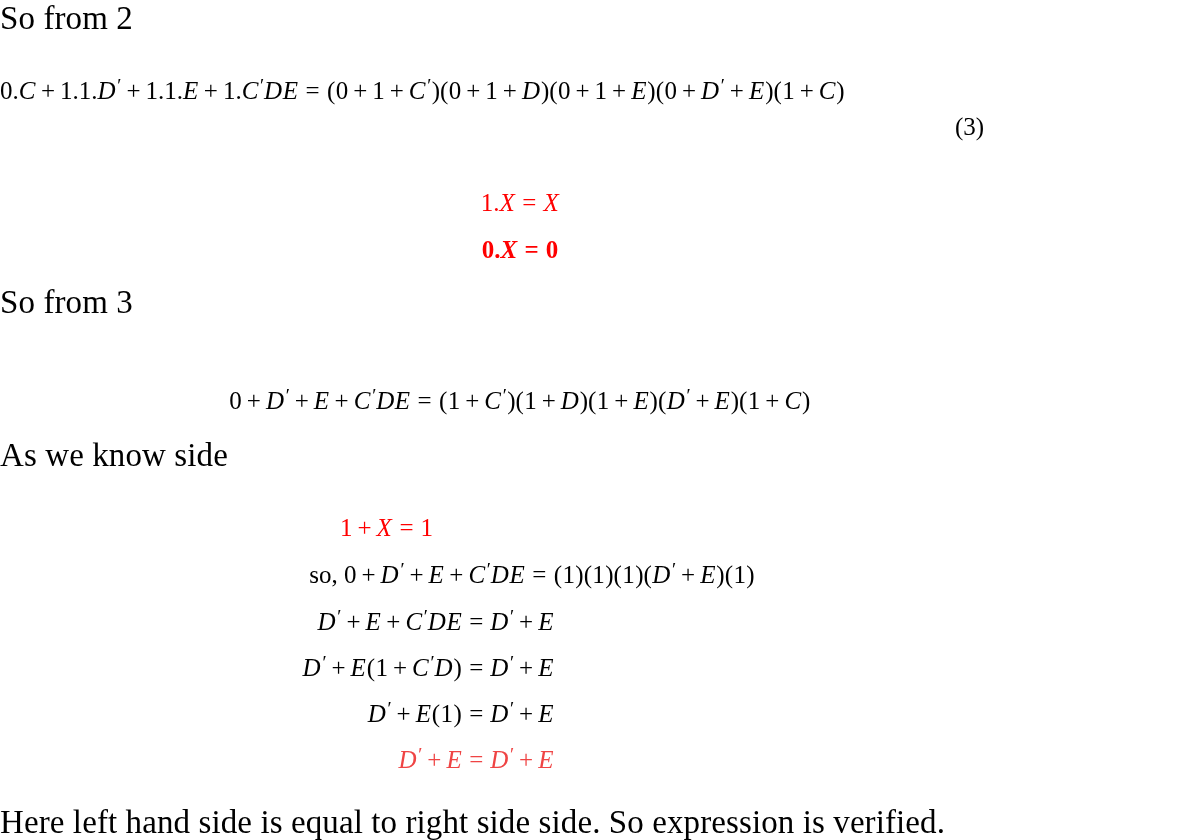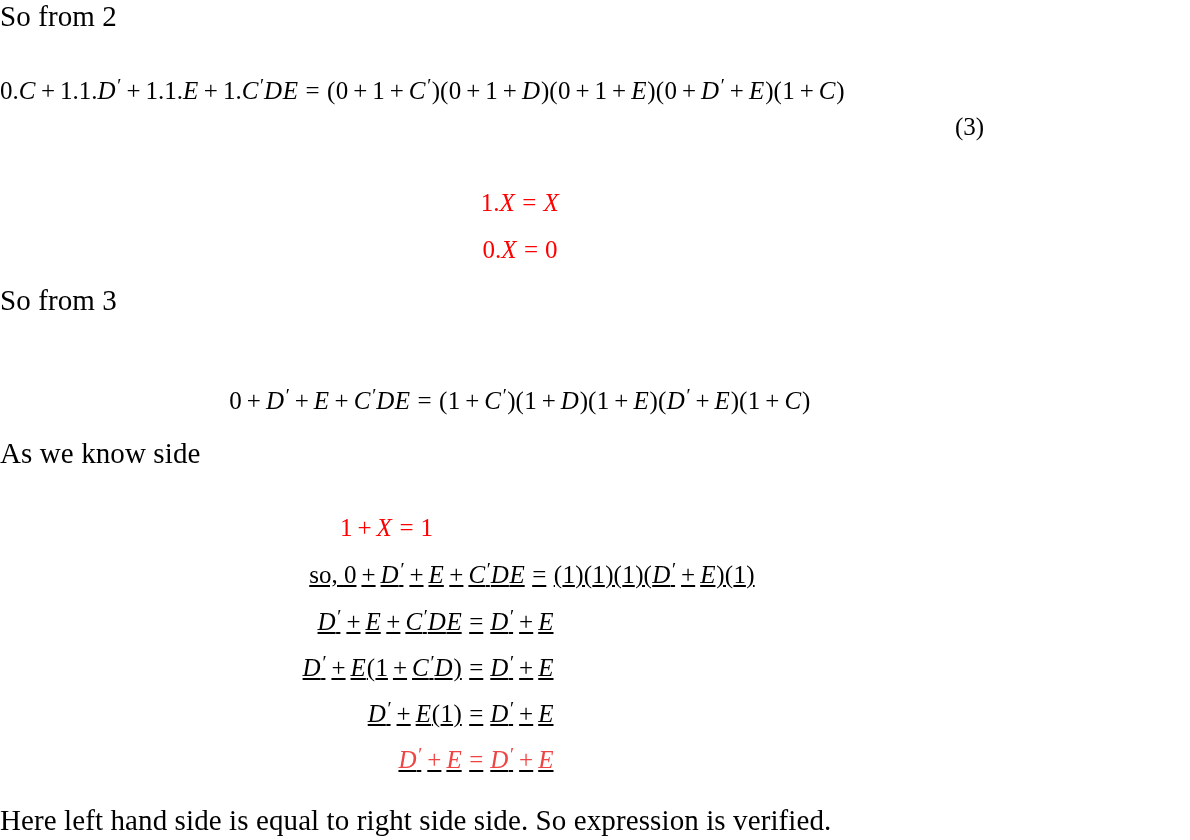--- a/index.html
+++ b/index.html
@@ -12,21 +12,21 @@
     height: 840px;
     position: relative;
     font-family: "Liberation Serif", "DejaVu Serif", serif;
     color: #000000;
     overflow: hidden;
   }
 
   
   .prose {
     position: absolute;
-    font-size: 29px;
+    font-size: 33px;
     line-height: 1;
     white-space: nowrap;
     letter-spacing: .1px;
   }
 
   .eqline {
     position: absolute;
     white-space: nowrap;
     line-height: 1;
     font-size: 25px;
@@ -80,39 +80,38 @@
     white-space: nowrap;
   }
 
   
   .chain {
     position: absolute;
     text-align: right;
     white-space: nowrap;
     font-size: 25px;
     line-height: 1;
-    text-decoration: underline;
   }
 </style>
 </head>
 <body>
 
 <div class="prose" style="left:0px; top:2px;">So from 2</div>
 
 <div class="eqline math" style="left:0px; top:76px; width:1190px;">
   <span class="num">0</span><span class="dot">.</span><span class="v">C</span><span class="op">+</span><span class="num">1</span><span class="dot">.</span><span class="num">1</span><span class="dot">.</span><span class="v">D</span><span class="prime">′</span><span class="op">+</span><span class="num">1</span><span class="dot">.</span><span class="num">1</span><span class="dot">.</span><span class="v">E</span><span class="op">+</span><span class="num">1</span><span class="dot">.</span><span class="v">C</span><span class="prime">′</span><span class="v">D</span><span class="v">E</span><span class="eq">=</span><span class="paren">(</span><span class="num">0</span><span class="op">+</span><span class="num">1</span><span class="op">+</span><span class="v">C</span><span class="prime">′</span><span class="paren">)(</span><span class="num">0</span><span class="op">+</span><span class="num">1</span><span class="op">+</span><span class="v">D</span><span class="paren">)(</span><span class="num">0</span><span class="op">+</span><span class="num">1</span><span class="op">+</span><span class="v">E</span><span class="paren">)(</span><span class="num">0</span><span class="op">+</span><span class="v">D</span><span class="prime">′</span><span class="op">+</span><span class="v">E</span><span class="paren">)(</span><span class="num">1</span><span class="op">+</span><span class="v">C</span><span class="paren">)</span>
 </div>
 
 <div class="eqnum" style="left:955px; top:113px;">(3)</div>
 
 <div class="eqline math red center-x" style="top:162px;">
   <span class="num">1</span><span class="dot">.</span><span class="v">X</span><span class="eq">=</span><span class="v">X</span>
 </div>
 
-<div class="eqline math red center-x" style="top:209px;">
+<div class="eqline math red center-x" style="top:209px;font-weight:bold;">
   <span class="num">0</span><span class="dot">.</span><span class="v">X</span><span class="eq">=</span><span class="num">0</span>
 </div>
 
 <div class="prose" style="left:0px; top:286px;">So from 3</div>
 
 <div class="eqline math center-x" style="top:358px;">
   <span class="num">0</span><span class="op">+</span><span class="v">D</span><span class="prime">′</span><span class="op">+</span><span class="v">E</span><span class="op">+</span><span class="v">C</span><span class="prime">′</span><span class="v">D</span><span class="v">E</span><span class="eq">=</span><span class="paren">(</span><span class="num">1</span><span class="op">+</span><span class="v">C</span><span class="prime">′</span><span class="paren">)(</span><span class="num">1</span><span class="op">+</span><span class="v">D</span><span class="paren">)(</span><span class="num">1</span><span class="op">+</span><span class="v">E</span><span class="paren">)(</span><span class="v">D</span><span class="prime">′</span><span class="op">+</span><span class="v">E</span><span class="paren">)(</span><span class="num">1</span><span class="op">+</span><span class="v">C</span><span class="paren">)</span>
 </div>
 
 <div class="prose" style="left:0px; top:439px;">As we know side</div>

